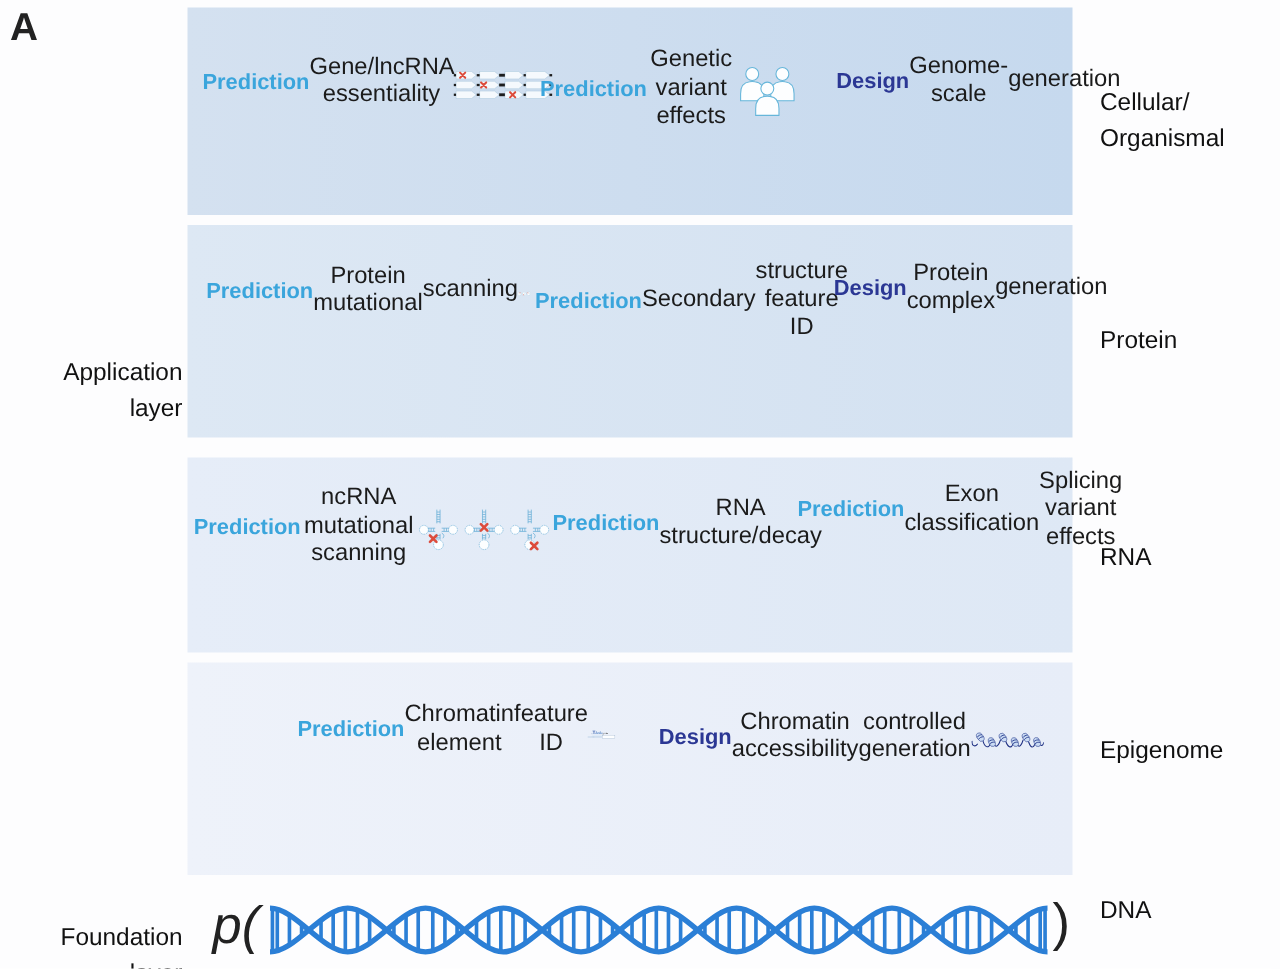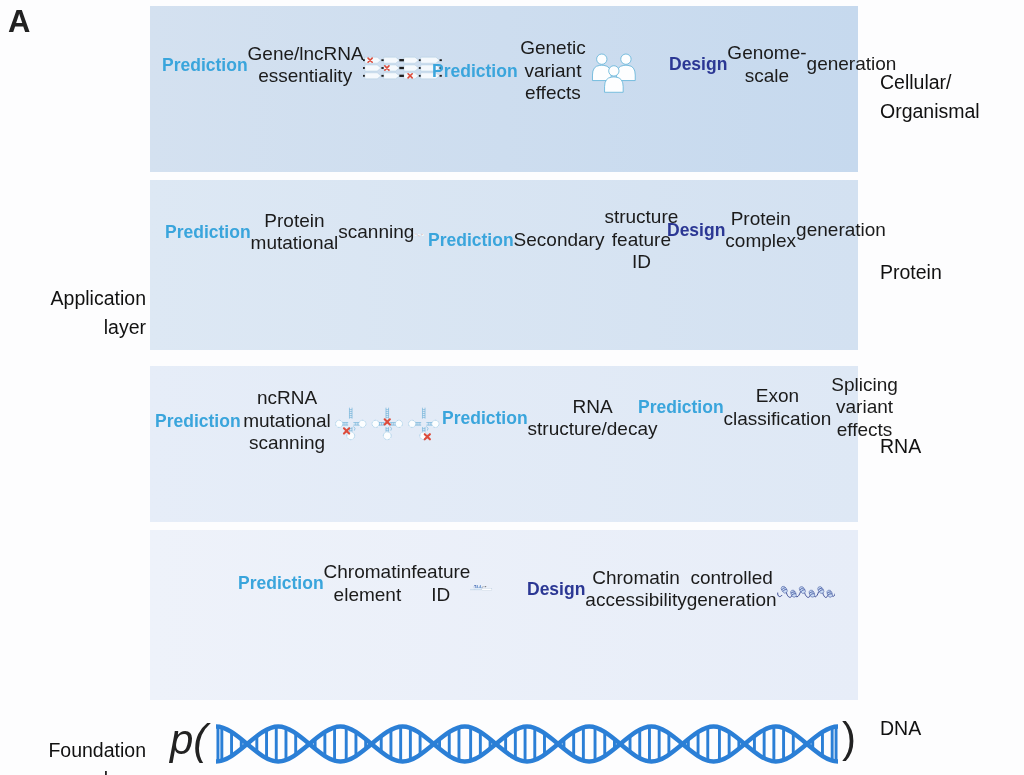--- a/index.html
+++ b/index.html
@@ -268,20 +268,21 @@
       </svg>
     </div>
   </div>
 
   <div class="side-label right-col" style="top:258px;">Protein</div>
   <div class="side-label right-col" style="top:68px;">
     <div>Cellular/</div>
     <div>Organismal</div>
   </div>
   <div class="side-label right-col" style="top:432px;">RNA</div>
+  <div class="side-label right-col" style="top:586px;">Epigenome</div>
   <div class="side-label right-col" style="top:714px;">DNA</div>
 
   <div class="side-label left-col" style="top:284px;">
     <div>Application</div>
     <div>layer</div>
   </div>
   <div class="side-label left-col" style="top:736px;">
     <div>Foundation</div>
     <div>layer</div>
   </div>

